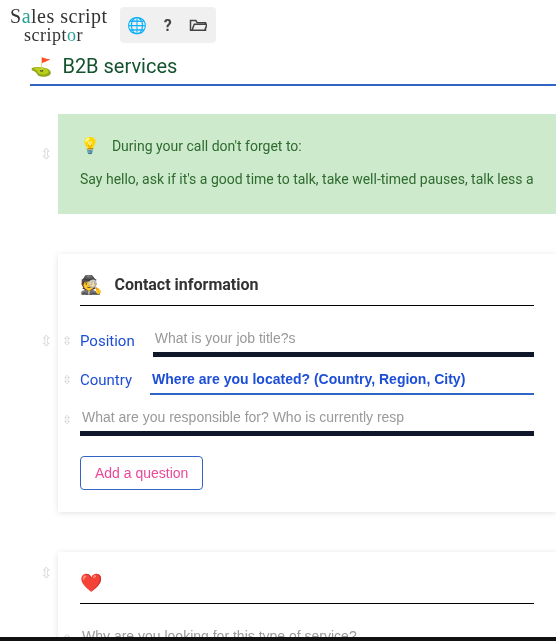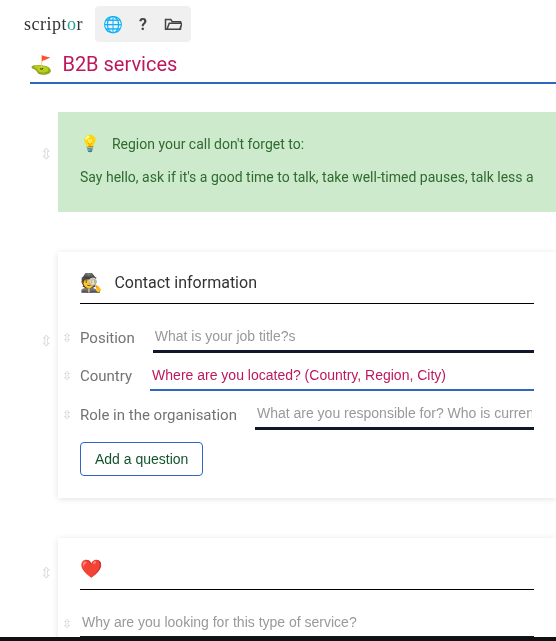--- a/index.html
+++ b/index.html
@@ -54,21 +54,21 @@
     align-items: center;
     gap: 10px;
     padding: 4px 0 6px 0;
     border-bottom: 2px solid #3165c4;
     margin-right: -40px;
   }
   .page-title-icon { font-size: 18px; }
   .page-title {
     font-size: 20px;
     font-weight: 400;
-    color: #be185d;
+    color: #14532d;
   }
 
   .drag-handle {
     position: absolute;
     left: -26px;
     top: 50%;
     transform: translateY(-50%);
     color: #d0d0d0;
     font-size: 14px;
     cursor: move;
@@ -103,56 +103,57 @@
   }
   .section-header {
     display: flex;
     align-items: center;
     gap: 12px;
     padding-bottom: 10px;
     border-bottom: 1.5px solid #000;
     margin-bottom: 14px;
   }
   .section-icon { font-size: 18px; }
-  .section-title { font-size: 16px; font-weight: 400; }
+  .section-title { font-size: 16px; font-weight: 700; }
 
   .field-row {
     position: relative;
     display: flex;
     align-items: center;
     gap: 18px;
     padding: 4px 0;
     min-height: 36px;
   }
   .field-label {
     font-size: 15px;
-    color: #737373;
+    color: #1d4ed8;
     white-space: nowrap;
   }
   .field-input {
     flex: 1;
     border: none;
-    border-bottom: 3px solid #0f172a;
+    border-bottom: 5px solid #0f172a;
     font-size: 14px;
     padding: 6px 2px;
     outline: none;
     color: #555;
     min-width: 0;
   }
   .field-input.active {
     border-bottom: 2px solid #3165c4;
-    color: #be185d;
+    color: #1d4ed8;
+    font-weight: bold;
   }
   .field-input::placeholder { color: #999; }
 
   .add-btn {
-    margin-top: 8px;
+    margin-top: 16px;
     display: inline-block;
     border: 1px solid #3165c4;
-    color: #14532d;
+    color: #ec4899;
     background: #fff;
     border-radius: 4px;
     padding: 8px 14px;
     font-size: 14px;
     cursor: pointer;
   }
   .bottom-shadow {
     position: absolute;
     left: 0; right: 0; bottom: 0;
     height: 4px;
@@ -162,20 +163,21 @@
     position: absolute;
     color: #d6d6d6;
     font-size: 15px;
   }
 </style>
 </head>
 <body>
 
 <div class="topbar">
   <div class="logo">
+    <span class="line1"><span>S</span><span class="accent">a</span><span>les script</span></span>
     <span class="line2"><span>script</span><span class="accent">o</span><span>r</span></span>
   </div>
   <div class="toolbar-group">
     <div class="tb-btn">🌐</div>
     <div class="tb-btn">
         <b>?</b>
       </div>
     <div class="tb-btn">
       <svg width="18" height="14" viewBox="0 0 24 18">
           <path d="M2 3h7l2 3h11v10H2z" fill="none" stroke="#444" stroke-width="2"></path>
@@ -188,21 +190,21 @@
 <div class="page">
   <div class="page-title-row">
     <span class="page-title-icon">⛳</span>
     <span class="page-title">B2B services</span>
   </div>
 
   <span class="outer-handle" style="top:145px;left:40px;">⇳</span>
   <div class="tip-card">
     <div class="tip-header">
       <span class="tip-bulb">💡</span>
-      <span class="tip-title">Region your call don't forget to:</span>
+      <span class="tip-title">During your call don't forget to:</span>
     </div>
     <div class="tip-body">Say hello, ask if it's a good time to talk, take well-timed pauses, talk less an</div>
   </div>
 
   <span class="outer-handle" style="top:332px;left:40px;">⇳</span>
   <div class="section-card">
     <div class="section-header">
       <span class="section-icon">🕵️</span>
       <span class="section-title">Contact information</span>
     </div>
@@ -212,21 +214,20 @@
       <span class="field-label">Position</span>
       <input class="field-input" placeholder="What is your job title?s" style="">
     </div>
     <div class="field-row">
       <span class="drag-handle small">⇳</span>
       <span class="field-label">Country</span>
       <input class="field-input active" value="Where are you located? (Country, Region, City)" style="">
     </div>
     <div class="field-row">
       <span class="drag-handle small">⇳</span>
-      <span class="field-label">Role in the organisation</span>
       <input class="field-input" placeholder="What are you responsible for? Who is currently resp" style="">
     </div>
 
     <button class="add-btn">Add a question</button>
   </div>
 
   <span class="outer-handle" style="top:564px;left:40px;">⇳</span>
   <div class="section-card">
     <div class="section-header">
       <span class="section-icon">❤️</span>

